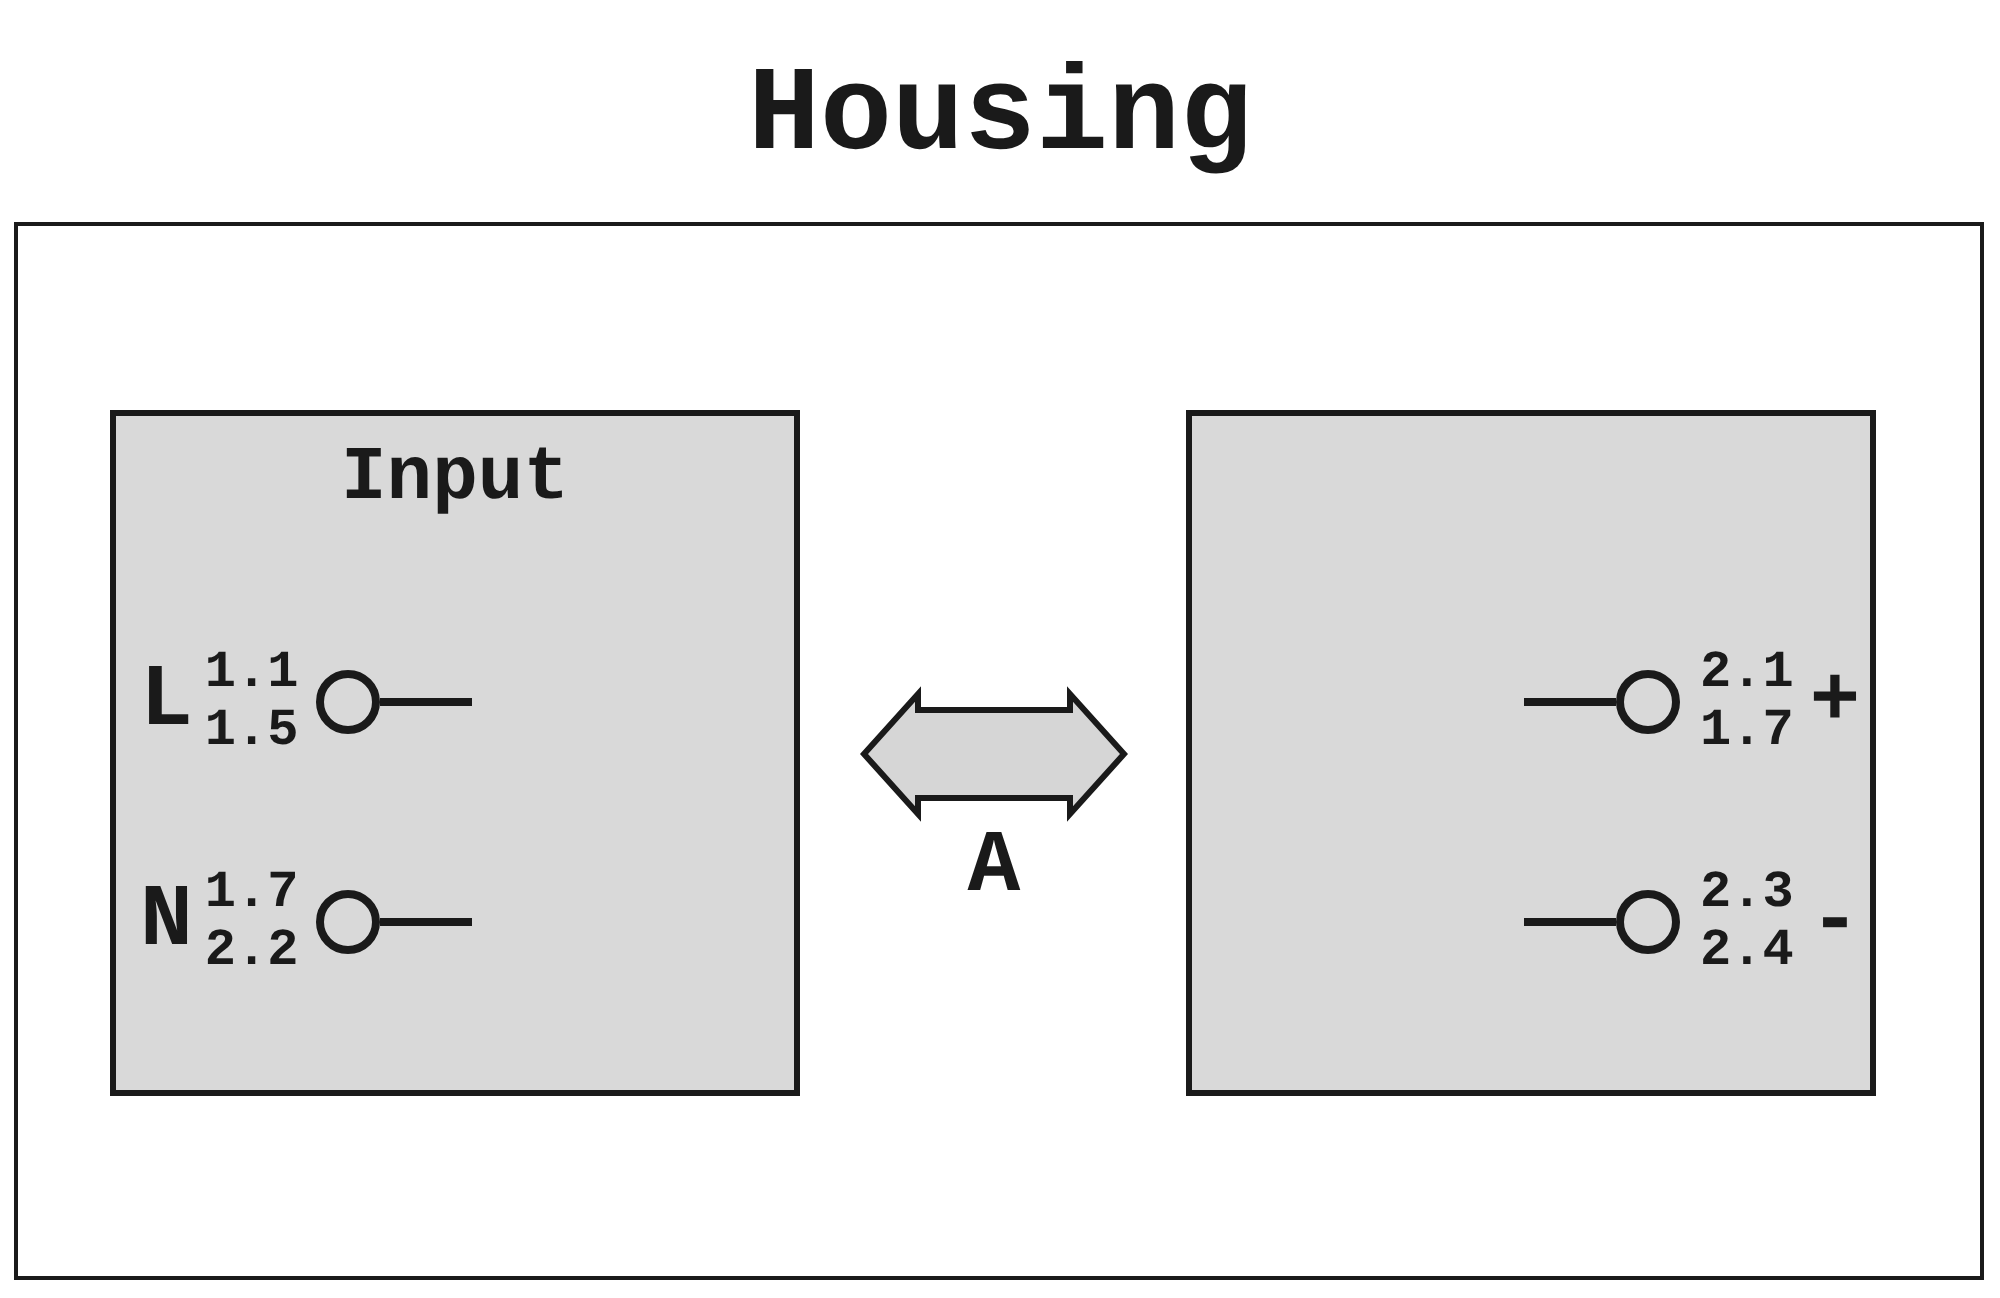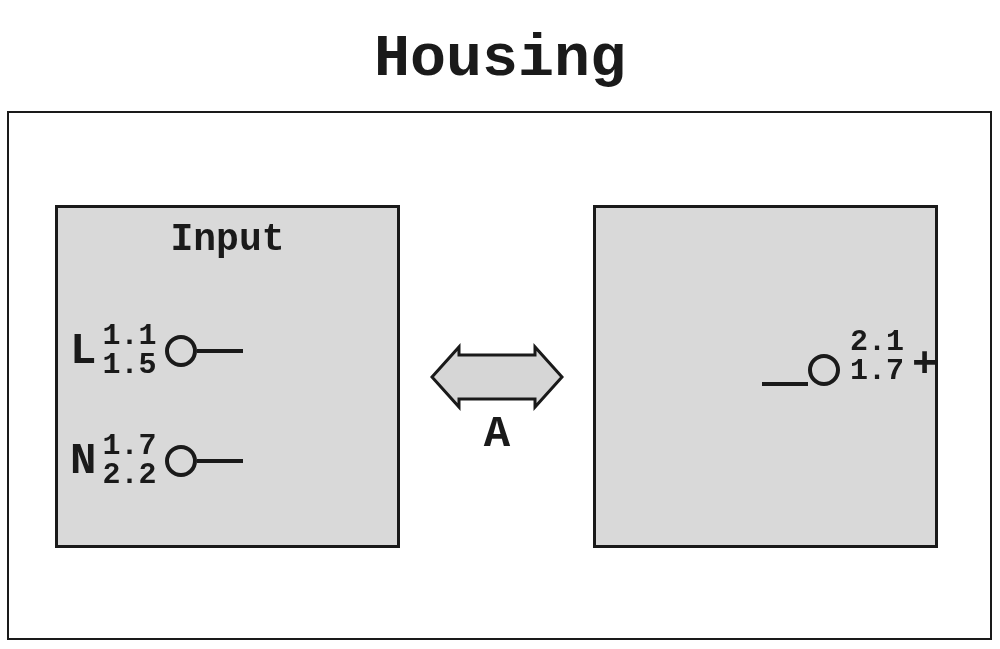--- a/index.html
+++ b/index.html
@@ -51,31 +51,31 @@
   }
   .terminal-row {
     position: absolute;
     height: 70px;
     display: flex;
     align-items: center;
   }
   .terminal-row.t1 { top: 108px; }
   .terminal-row.t2 { top: 218px; }
   .panel.input  .terminal-row { left: 12px; }
-  .panel.output .terminal-row { left: 166px; align-items: flex-end; }
+  .panel.output .terminal-row { left: 166px; }
   .terminal-letter {
     font-size: 44px;
     font-weight: bold;
     line-height: 1;
   }
   .terminal-numbers {
     display: flex;
     flex-direction: column;
     margin-left: 6px;
-    font-size: 30px;
+    font-size: 26px;
     font-weight: bold;
     line-height: 29px;
   }
   .panel.output .terminal-numbers { margin-left: 10px; }
   .contact-circle {
     width: 24px; height: 24px;
     border: 4px solid var(--stroke, #1a1a1a);
     border-radius: 50%;
     background: transparent;
     flex: 0 0 auto;
@@ -152,20 +152,29 @@
     <div class="terminal-row t1">
       <span class="wire-line"></span>
       <span class="contact-circle"></span>
       <span class="terminal-numbers">
         <span>2.1</span>
         <span>1.7</span>
       </span>
       <span class="polarity-sign">+</span>
     </div>
 
+    <div class="terminal-row t2">
+      <span class="wire-line"></span>
+      <span class="contact-circle"></span>
+      <span class="terminal-numbers">
+        <span>2.3</span>
+        <span>2.4</span>
+      </span>
+      <span class="polarity-sign">-</span>
+    </div>
   </div>
 
   <div class="arrow-wrap">
     <svg width="134" height="68" viewBox="0 0 134 68" xmlns="http://www.w3.org/2000/svg">
       <polygon points="2,34 29,4 29,12 105,12 105,4 132,34 105,64 105,56 29,56 29,64"></polygon>
     </svg>
   </div>
   <div class="arrow-label">A</div>
 
 </div>

